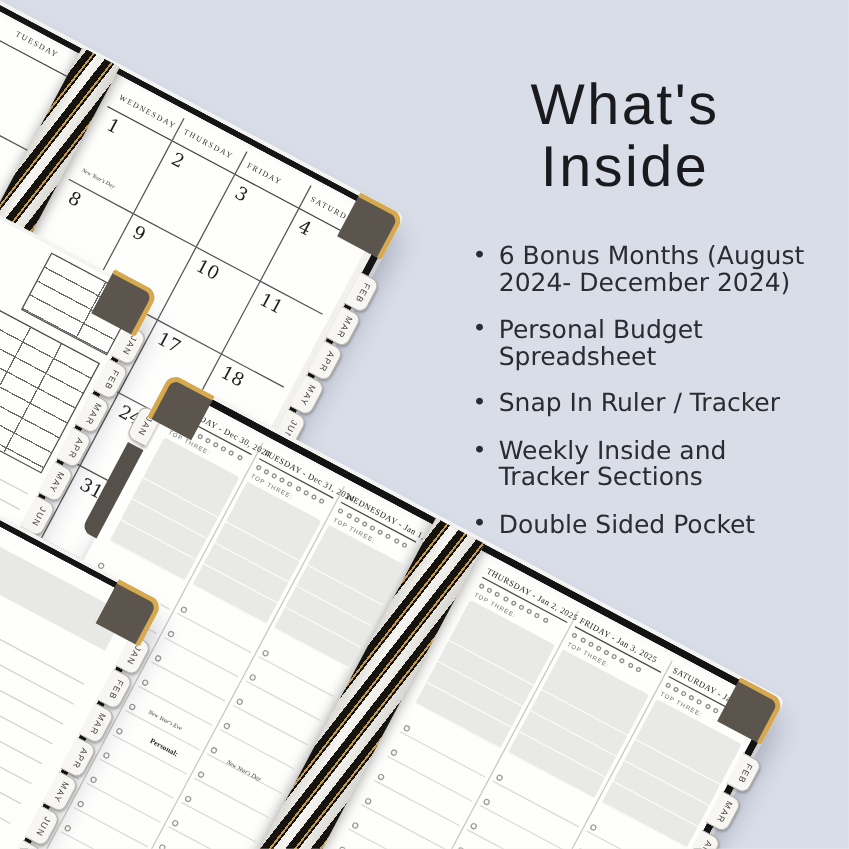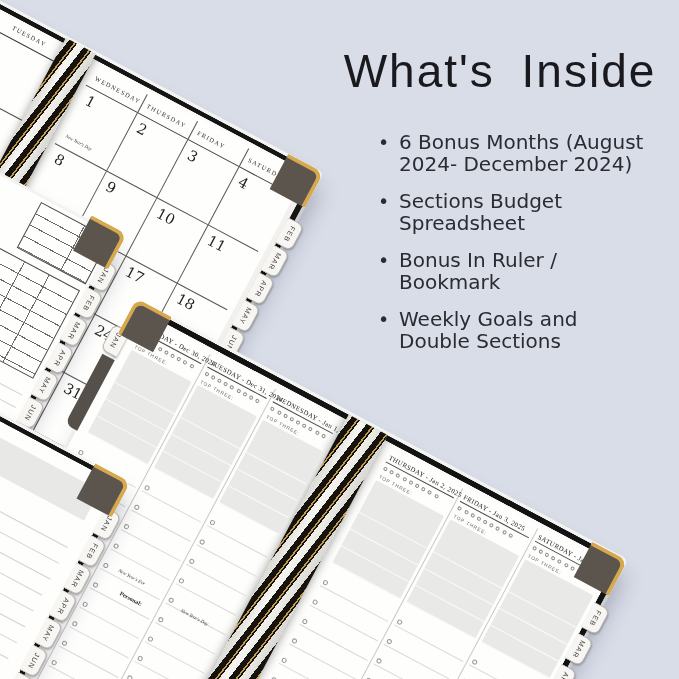--- a/index.html
+++ b/index.html
@@ -86,21 +86,21 @@
 
   
   .p-weekly{left:-156px;top:333px;width:314px;height:360px;z-index:4;background:#fefefd;
             border-top:5px solid #151515;border-right:6px solid #151515;}
   .band{position:absolute;left:146px;top:14px;width:154px;height:34px;background:#e8e8e6;}
   .wlines{position:absolute;left:20px;top:62px;width:278px;}
   .t-w0{top:26px}.t-w1{top:57px}.t-w2{top:88px}.t-w3{top:119px}.t-w4{top:150px}.t-w5{top:181px}.t-w6{top:212px}
 
   
   .content{position:absolute;left:330px;top:42px;width:340px;z-index:9;}
-  h1{margin:4px;font-family:"Liberation Sans",sans-serif;font-weight:300;font-size:46px;line-height:50px;
+  h1{margin:16px;font-family:"Liberation Sans",sans-serif;font-weight:300;font-size:46px;line-height:50px;
      letter-spacing:2px;word-spacing:12px;color:#1a1a1e;text-align:center;}
   ul{margin:36px 0 0;padding:0 0 0 48px;list-style:none;}
   li{position:relative;width:252px;padding-left:21px;margin-bottom:16px;
      font-family:"DejaVu Sans",sans-serif;font-size:20px;line-height:21.5px;color:#2b2b31;}
   li::before{content:"\2022";position:absolute;left:0;top:0;font-size:19px;color:#2b2b31;}
 </style>
 </head>
 <body>
 
 <div class="scene">
@@ -435,19 +435,20 @@
     <div class="tab t-w5">
         <span>JUN</span>
       </div>
     <div class="tab t-w6"></div>
   </div>
 
   <div class="content">
     <h1>What's Inside</h1>
     <ul>
       <li>6 Bonus Months (August 2024- December 2024)</li>
-      <li>Sections Budget Spreadsheet</li>
-      <li>Bonus In Ruler / Bookmark</li>
-      <li>Weekly Goals and Double Sections</li>
+      <li>Personal Budget Spreadsheet</li>
+      <li>Snap In Ruler / Tracker</li>
+      <li>Weekly Inside and Tracker Sections</li>
+      <li>Double Sided Pocket</li>
     </ul>
   </div>
 
 </div>
 
 </body></html>

